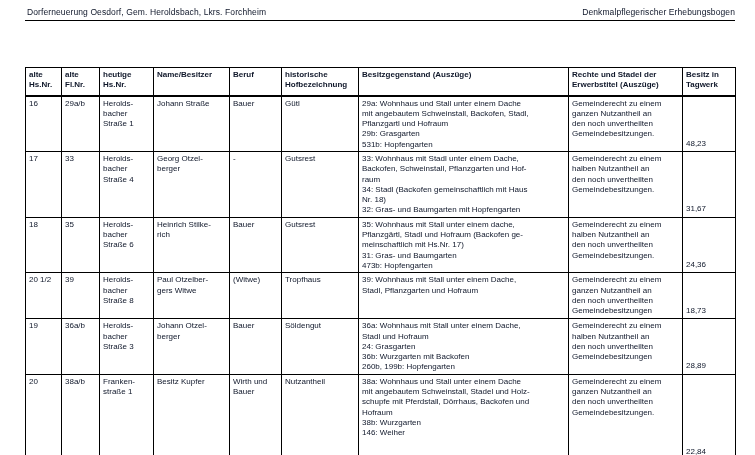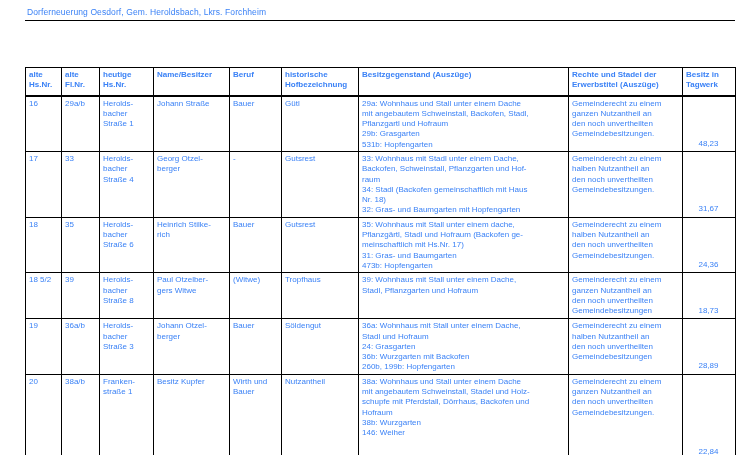--- a/index.html
+++ b/index.html
@@ -1,45 +1,46 @@
 <!DOCTYPE html>
 <html><head>
 <meta charset="utf-8">
 <style>
   html,body { margin:0; padding:0; background:#e8e8e8; }
   .page {
     position:relative; width:755px; height:455px; background:#ffffff;
-    font-family:"Liberation Sans", sans-serif; color:#3b82f6;
+    font-family:"Liberation Sans", sans-serif; color:#0f172a;
     margin:0 auto; overflow:hidden;
   }
   .hdr-left  { position:absolute; left:27px;  top:7px; font-size:8.5px; letter-spacing:0.1px; }
   .hdr-right { position:absolute; right:20px; top:7px; font-size:8.5px; letter-spacing:0.1px; }
   .hdr-rule  { position:absolute; left:25px; top:20px; width:710px; height:1px; background:#000; }
   table.doc {
     position:absolute; left:25px; top:56px; width:710px;
     border-collapse:collapse; table-layout:fixed;margin-top:11px;
   }
   .doc th, .doc td {
     border:1px solid #000;
     font-size:8px; line-height:10.3px;
     vertical-align:top; text-align:left;
     padding:2px 3px 1px 3px;
     white-space:pre-line; overflow:hidden;
     font-weight:normal;
   }
   .doc th { font-weight:bold; border-bottom:2px solid #000; }
   .doc tr.last td { border-bottom:2px solid #000; }
-  .doc td.tw { vertical-align:bottom; text-align:center; padding-right:4px; padding-bottom:2px; }
+  .doc td.tw { vertical-align:bottom; text-align:left; padding-right:4px; padding-bottom:2px; }
 </style>
 </head>
 <body>
 
 <div class="page">
 
   <div class="hdr-left">Dorferneuerung Oesdorf, Gem. Heroldsbach, Lkrs. Forchheim</div>
+  <div class="hdr-right">Denkmalpflegerischer Erhebungsbogen</div>
   <div class="hdr-rule"></div>
 
   <table class="doc">
     <colgroup>
       <col style="width:36px">
         <col style="width:38px">
         <col style="width:54px">
       <col style="width:76px">
         <col style="width:52px">
         <col style="width:77px">
@@ -126,21 +127,21 @@
 31: Gras- und Baumgarten
 473b: Hopfengarten</td>
       <td>Gemeinderecht zu einem
 halben Nutzantheil an
 den noch unvertheilten
 Gemeindebesitzungen.</td>
       <td class="tw">24,36</td>
     </tr>
 
     <tr style="height:46px">
-      <td>18 5/2</td>
+      <td>20 1/2</td>
       <td>39</td>
       <td>Herolds-
 bacher
 Straße 8</td>
       <td>Paul Otzelber-
 gers Witwe</td>
       <td>(Witwe)</td>
       <td>Tropfhaus</td>
       <td>39: Wohnhaus mit Stall unter einem Dache,
 Stadl, Pflanzgarten und Hofraum</td>

